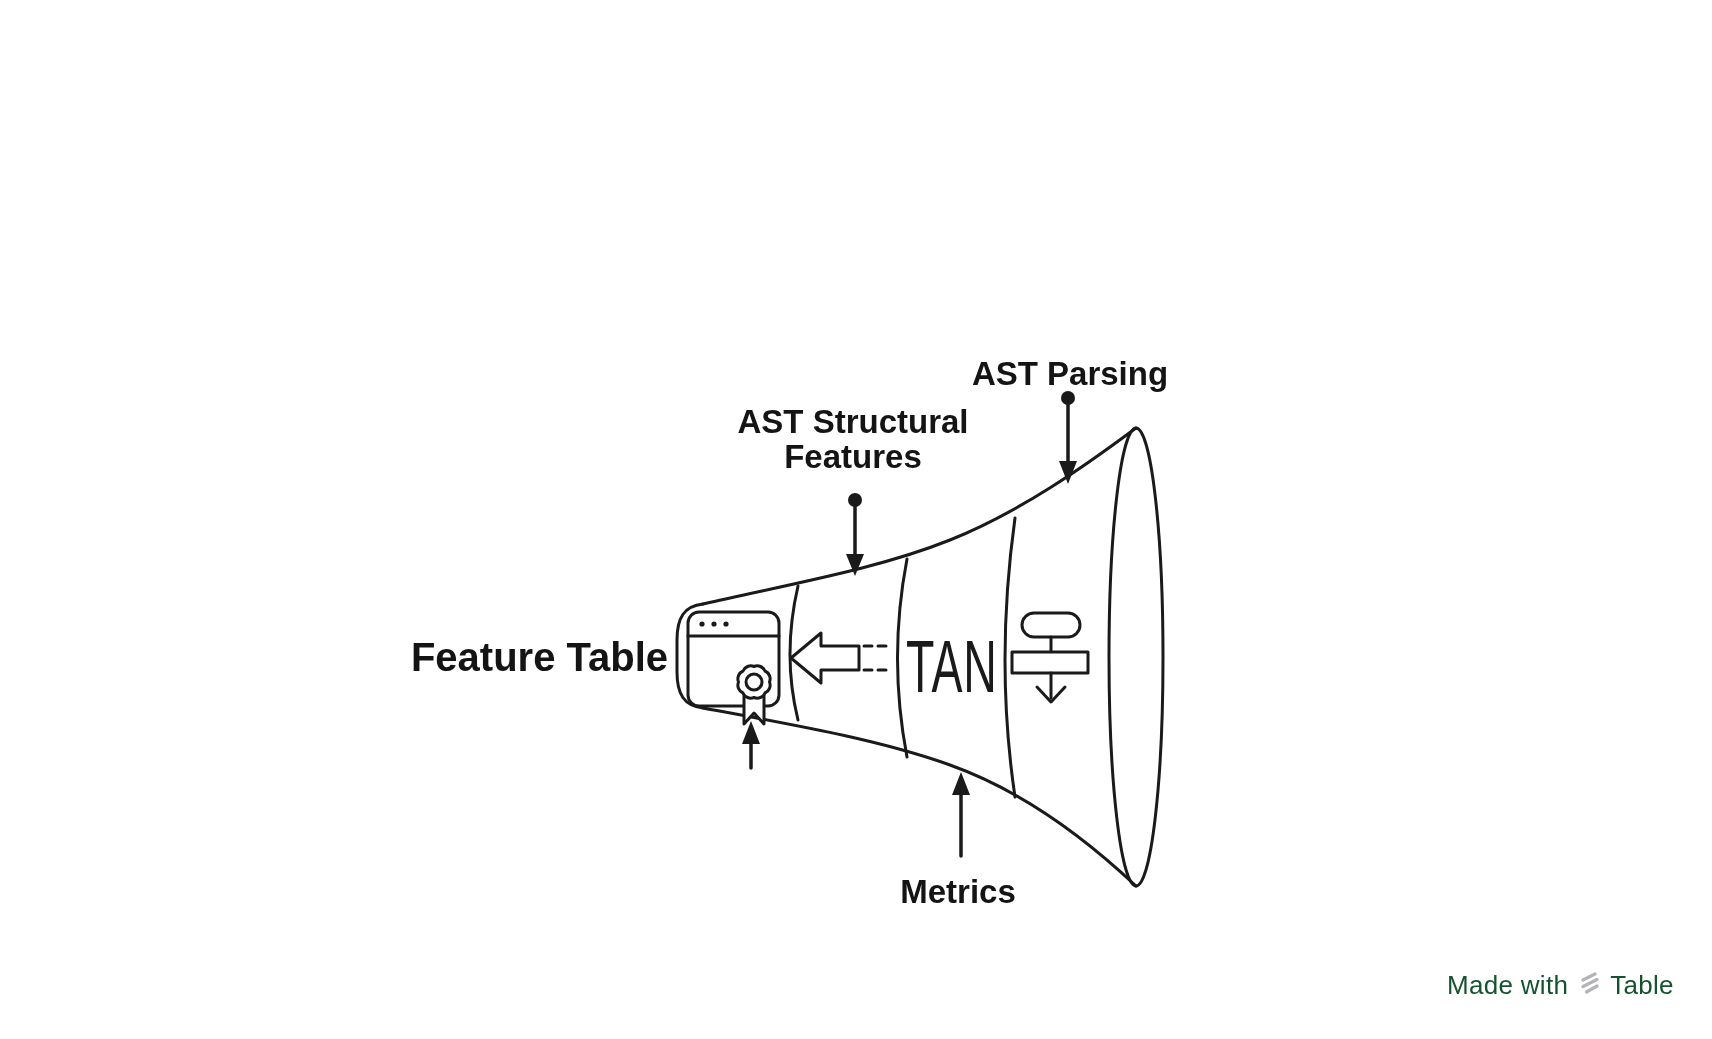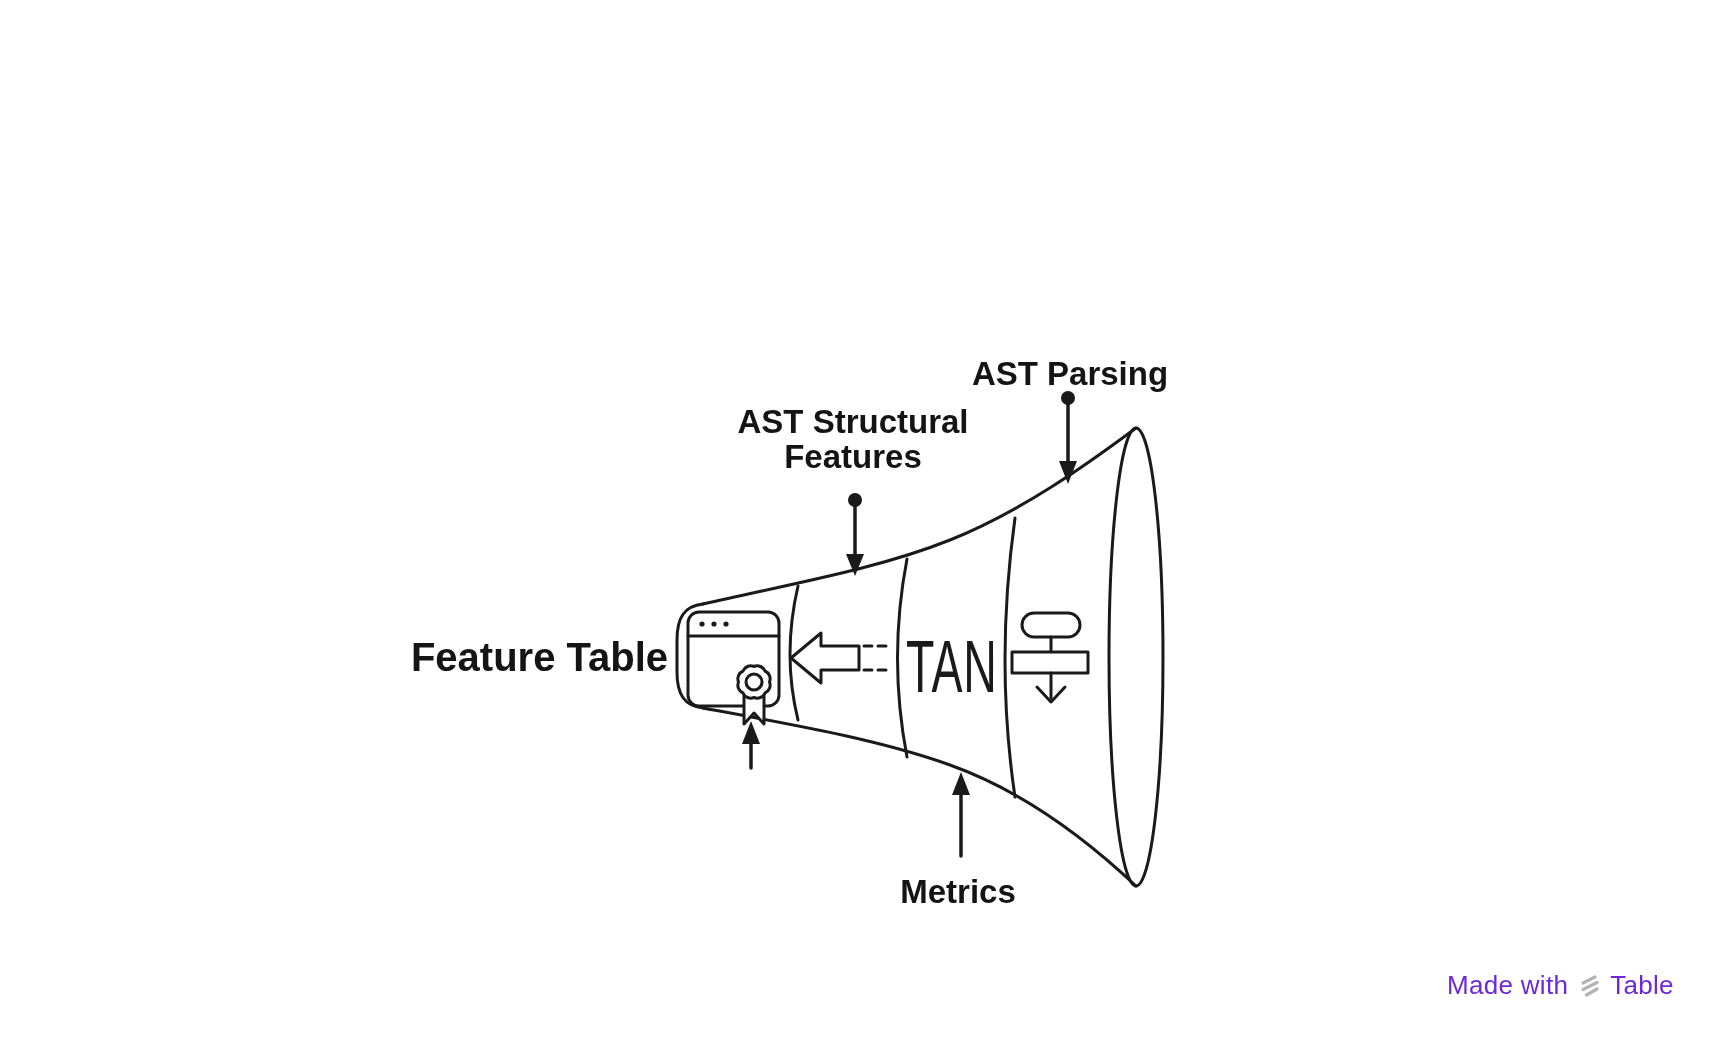--- a/index.html
+++ b/index.html
@@ -26,23 +26,23 @@
     font-weight:700;
     white-space:nowrap;
   }
   .annot{font-size:33px;line-height:35px;text-align:center;}
   .endpoint{font-size:40px;line-height:40px;margin-left:11px;}
   .center-x{transform:translateX(-50%);}
   .right-anchor{transform:translateX(-100%);}
   .watermark{
     position:absolute;
     left:1447px;top:970px;
-    display:flex;align-items:center;gap:8px;
+    display:flex;align-items:flex-start;gap:8px;
     font-size:26px;
-    color:#6d28d9;
+    color:#14532d;
     font-weight:400;
     letter-spacing:0.3px;
     white-space:nowrap;
   }
   svg .ln{stroke:#1a1a1a;stroke-width:3;fill:none;stroke-linecap:round;stroke-linejoin:round;}
   svg .lnf{stroke:#1a1a1a;stroke-width:3;fill:#ffffff;stroke-linecap:round;stroke-linejoin:round;}
   svg .solid{fill:#1a1a1a;stroke:none;}
   svg .ptr{stroke:#1a1a1a;stroke-width:3.5;fill:none;stroke-linecap:round;}
   svg .funnel-text{
     font-family:"Liberation Sans", sans-serif;

